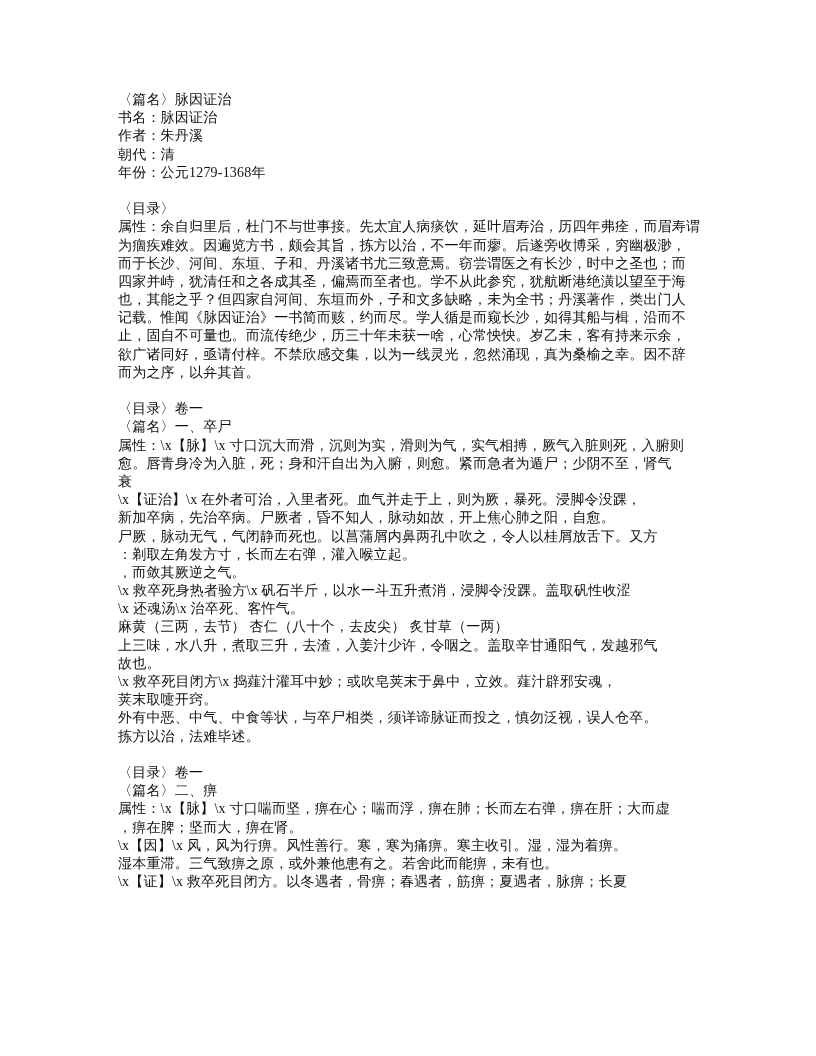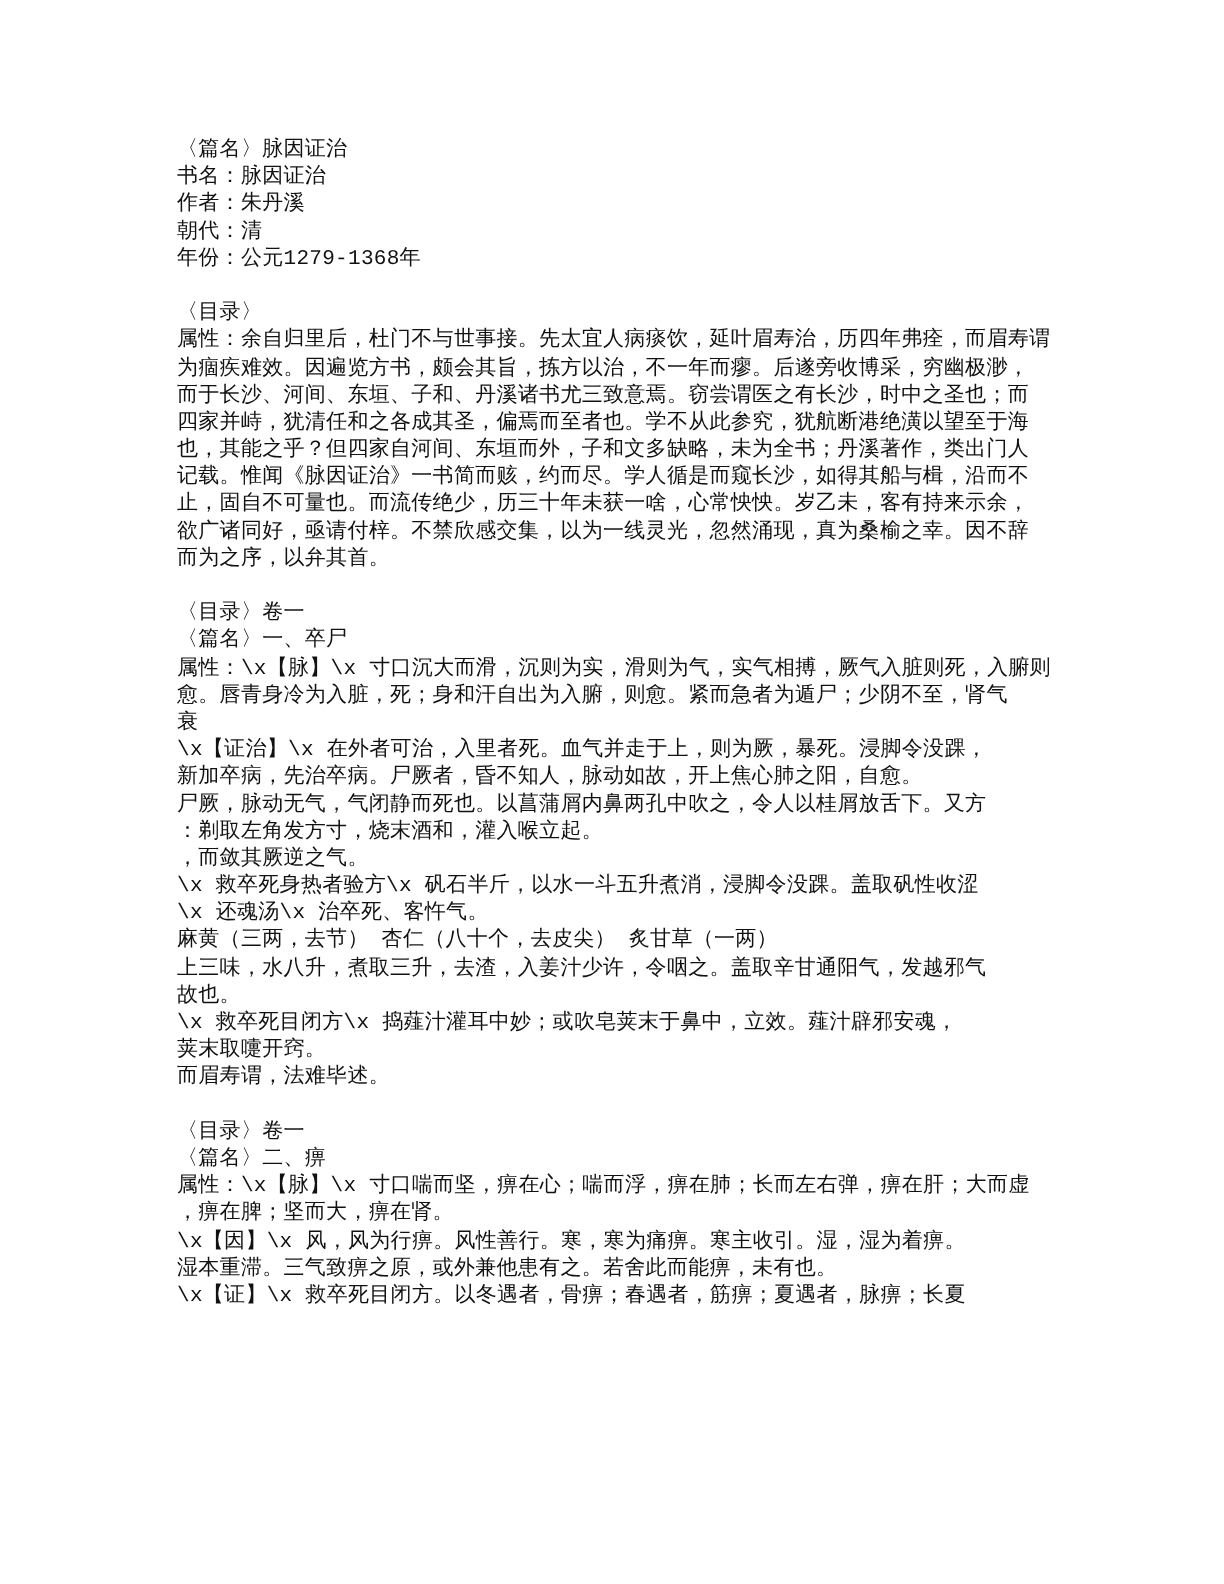--- a/index.html
+++ b/index.html
@@ -3,21 +3,21 @@
 <meta charset="utf-8">
 <style>
   html, body { margin: 0; padding: 0; background: #ffffff; }
   body { width: 816px; height: 1056px; position: relative; overflow: hidden; }
   .page {
     position: absolute;
     left: 118px;
     top: 91px;
     width: 600px;
     color: #111111;
-    font-family: Liberation Mono, monospace;
+    font-family: Liberation Serif, serif;
     font-size: 14px;
     line-height: 18.2px;
     letter-spacing: 0.2px;
   }
   .line { white-space: pre; height: 18.2px; }
   .blank { height: 18.2px; }
 </style>
 </head>
 <body>
 
@@ -43,30 +43,31 @@
   <div class="blank"></div>
 
   <div class="line">〈目录〉卷一</div>
   <div class="line">〈篇名〉一、卒尸</div>
   <div class="line">属性：\x【脉】\x 寸口沉大而滑，沉则为实，滑则为气，实气相搏，厥气入脏则死，入腑则</div>
   <div class="line">愈。唇青身冷为入脏，死；身和汗自出为入腑，则愈。紧而急者为遁尸；少阴不至，肾气</div>
   <div class="line">衰</div>
   <div class="line">\x【证治】\x 在外者可治，入里者死。血气并走于上，则为厥，暴死。浸脚令没踝，</div>
   <div class="line">新加卒病，先治卒病。尸厥者，昏不知人，脉动如故，开上焦心肺之阳，自愈。</div>
   <div class="line">尸厥，脉动无气，气闭静而死也。以菖蒲屑内鼻两孔中吹之，令人以桂屑放舌下。又方</div>
-  <div class="line">：剃取左角发方寸，烧末酒和，灌入喉立起。</div>
+  <div class="line">：剃取左角发方寸，长而左右弹，灌入喉立起。</div>
   <div class="line">，而敛其厥逆之气。</div>
   <div class="line">\x 救卒死身热者验方\x 矾石半斤，以水一斗五升煮消，浸脚令没踝。盖取矾性收涩</div>
   <div class="line">\x 还魂汤\x 治卒死、客忤气。</div>
   <div class="line">麻黄（三两，去节） 杏仁（八十个，去皮尖） 炙甘草（一两）</div>
   <div class="line">上三味，水八升，煮取三升，去渣，入姜汁少许，令咽之。盖取辛甘通阳气，发越邪气</div>
   <div class="line">故也。</div>
   <div class="line">\x 救卒死目闭方\x 捣薤汁灌耳中妙；或吹皂荚末于鼻中，立效。薤汁辟邪安魂，</div>
   <div class="line">荚末取嚏开窍。</div>
-  <div class="line">而眉寿谓，法难毕述。</div>
+  <div class="line">外有中恶、中气、中食等状，与卒尸相类，须详谛脉证而投之，慎勿泛视，误人仓卒。</div>
+  <div class="line">拣方以治，法难毕述。</div>
   <div class="blank"></div>
 
   <div class="line">〈目录〉卷一</div>
   <div class="line">〈篇名〉二、痹</div>
   <div class="line">属性：\x【脉】\x 寸口喘而坚，痹在心；喘而浮，痹在肺；长而左右弹，痹在肝；大而虚</div>
   <div class="line">，痹在脾；坚而大，痹在肾。</div>
   <div class="line">\x【因】\x 风，风为行痹。风性善行。寒，寒为痛痹。寒主收引。湿，湿为着痹。</div>
   <div class="line">湿本重滞。三气致痹之原，或外兼他患有之。若舍此而能痹，未有也。</div>
   <div class="line">\x【证】\x 救卒死目闭方。以冬遇者，骨痹；春遇者，筋痹；夏遇者，脉痹；长夏</div>
 </div>

